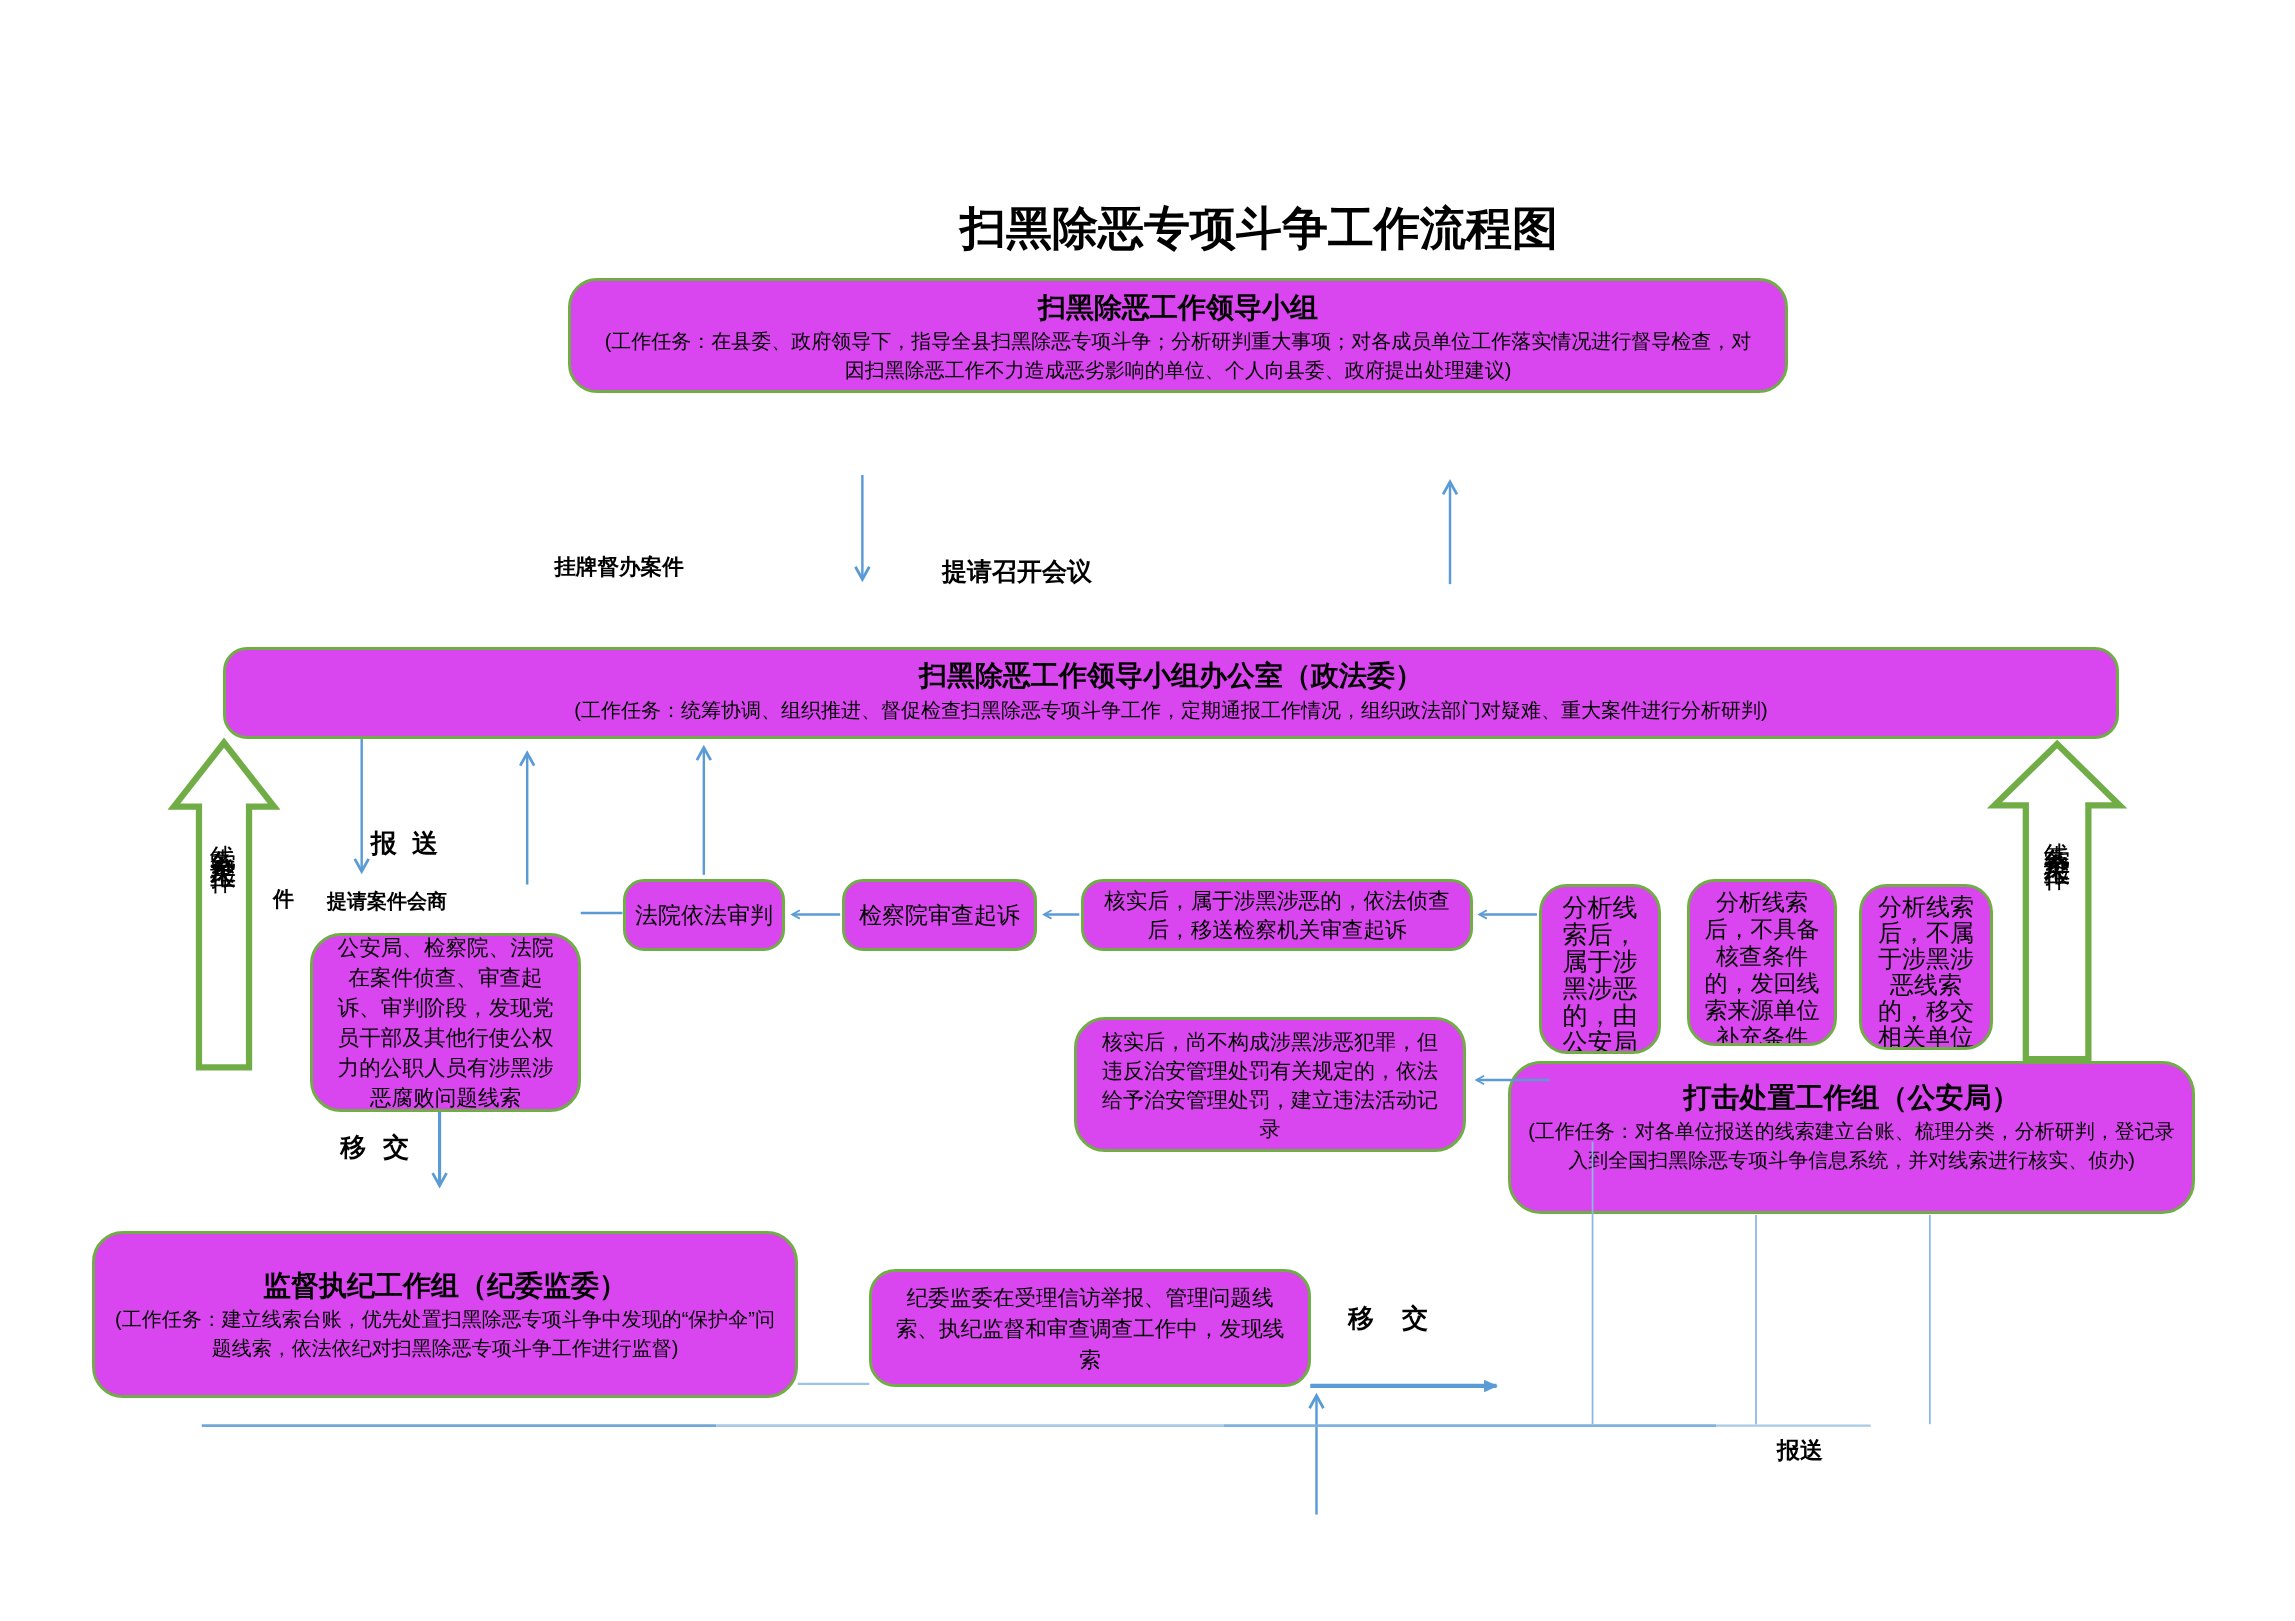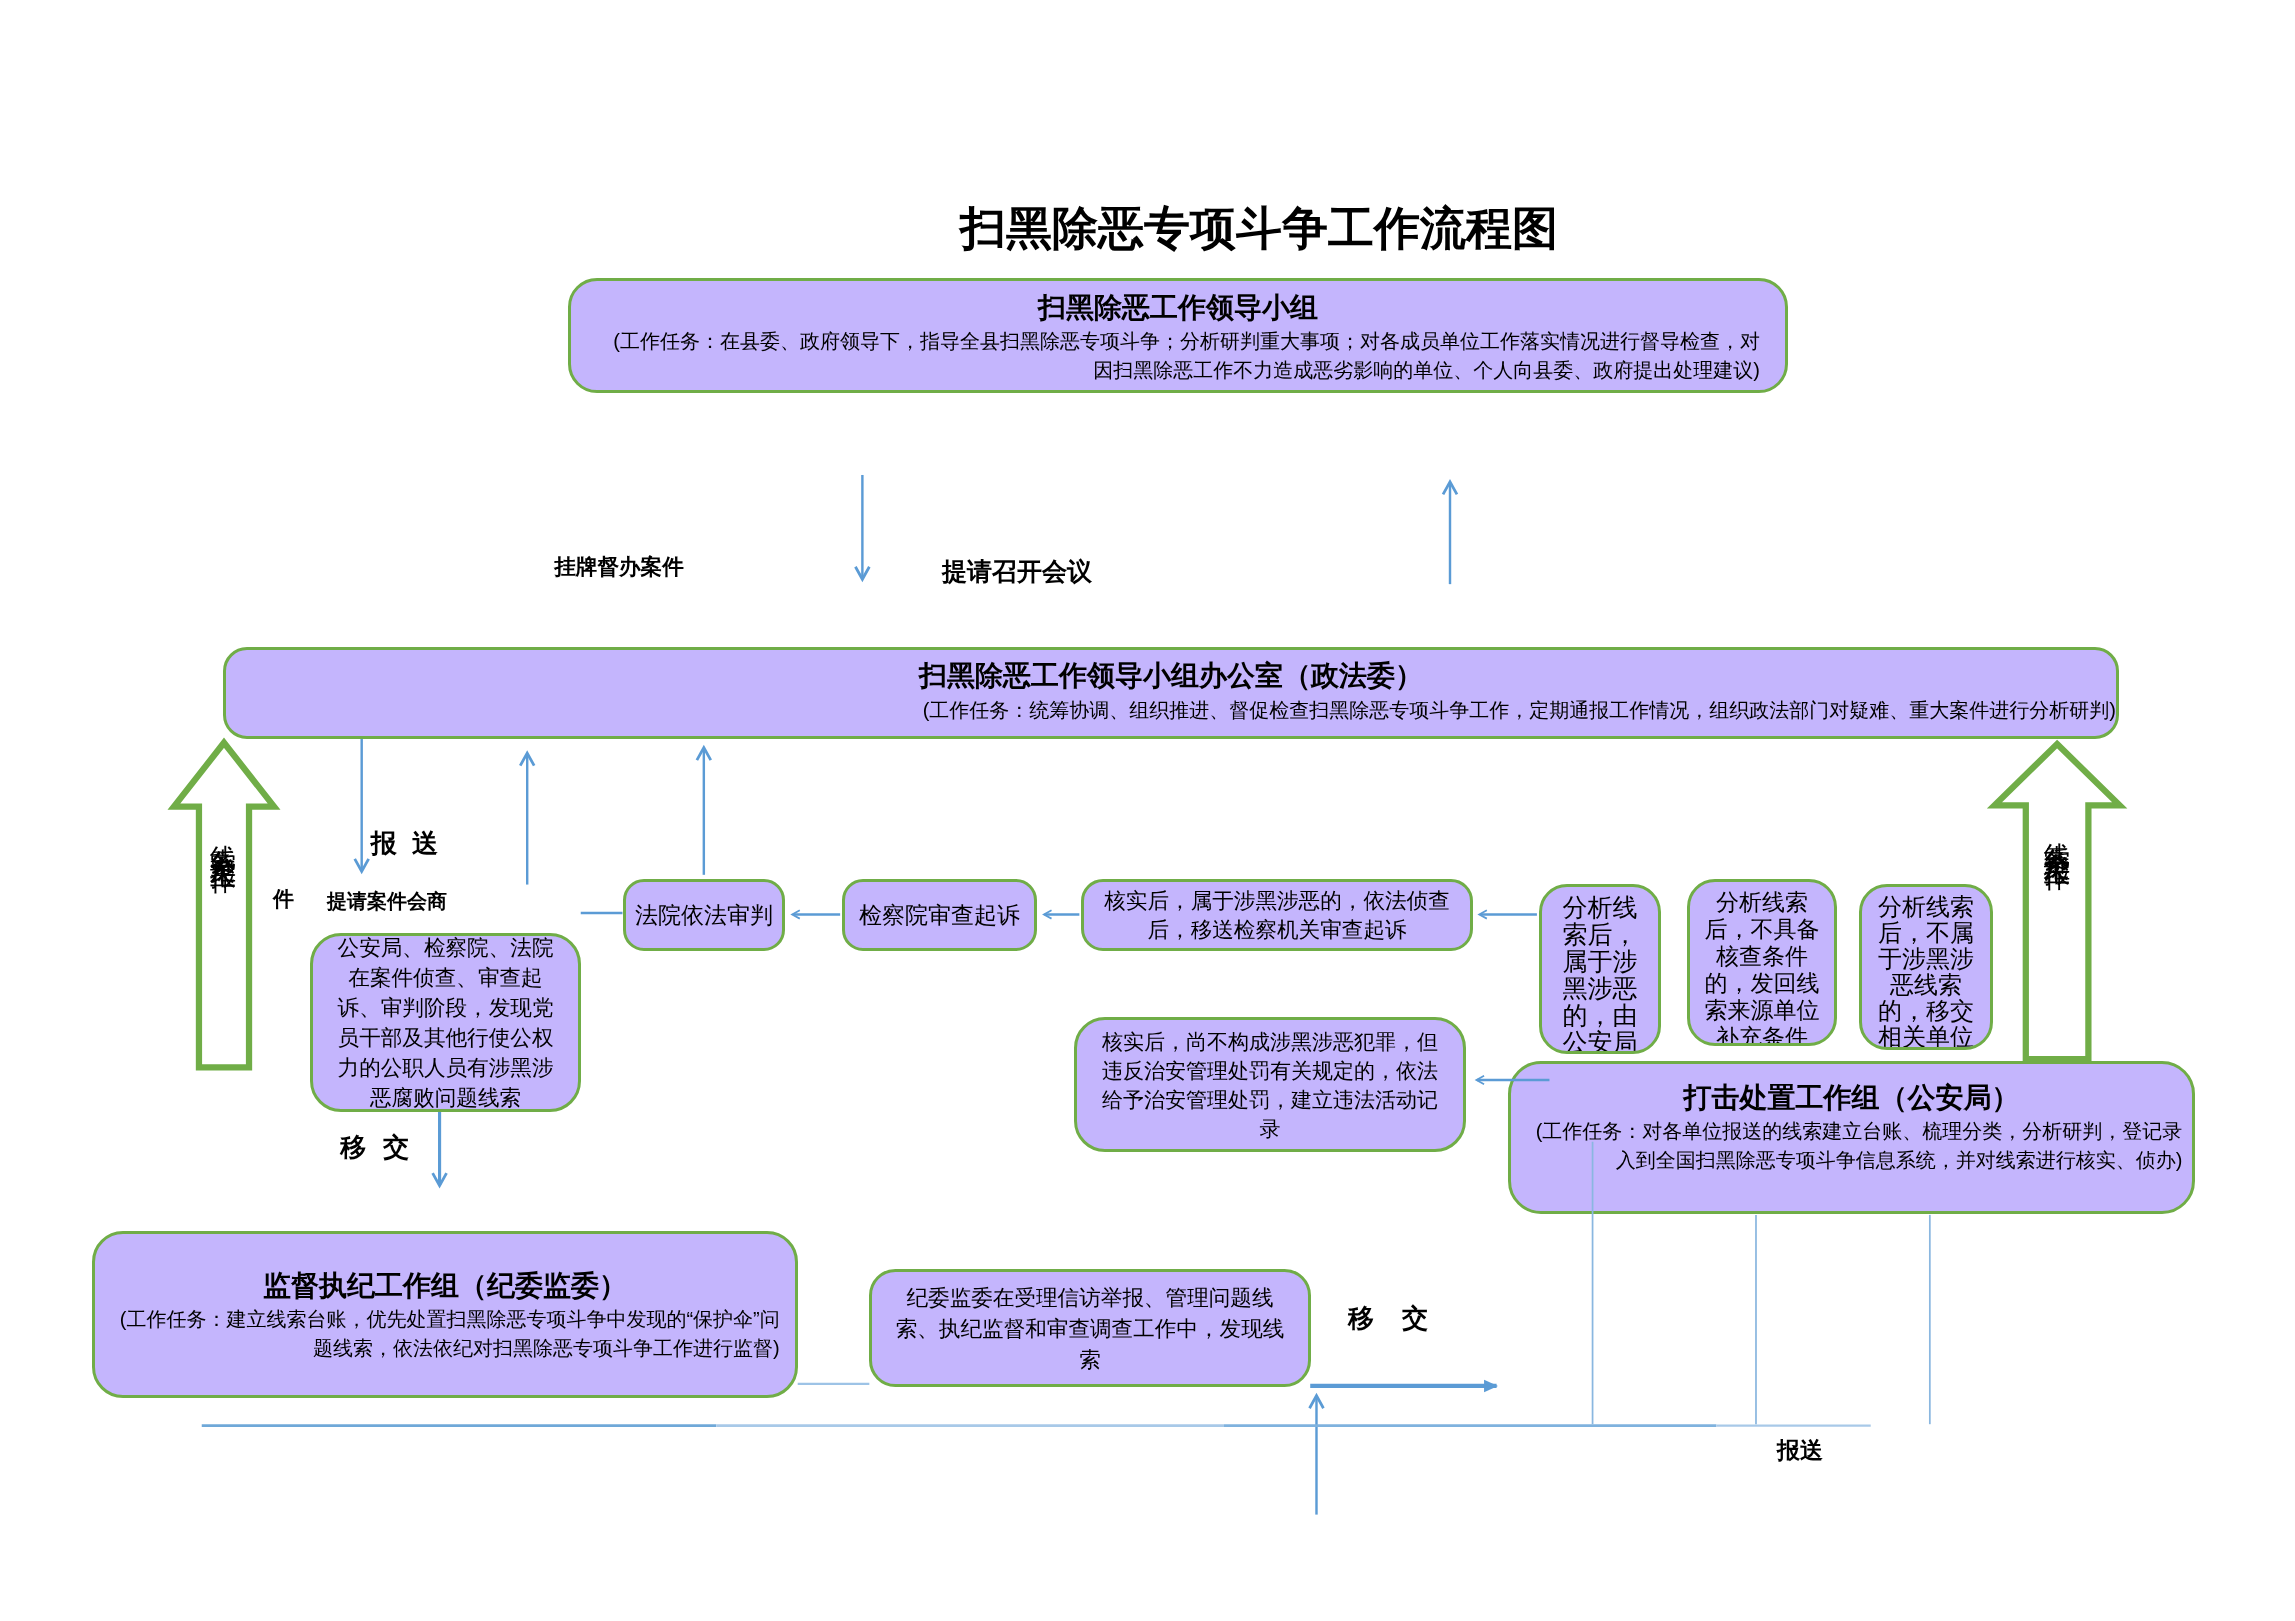--- a/index.html
+++ b/index.html
@@ -3,23 +3,23 @@
 <meta charset="utf-8">
 <style>
   html,body{margin:0;padding:0;background:#ffffff;}
   #canvas{
     position:relative;width:2245px;height:1621px;background:#ffffff;overflow:hidden;
     font-family:"Liberation Sans","DejaVu Sans",sans-serif;color:#000;
   }
   .svglayer{position:absolute;left:0;top:0;width:2295px;height:1621px;pointer-events:none;}
   #layer-under{z-index:1;}
   #layer-over{z-index:4;}
-  .node{position:absolute;background:#c4b5fd;border:3.5px solid #70ad47;box-sizing:border-box;z-index:2;}
+  .node{position:absolute;background:#d946ef;border:3.5px solid #70ad47;box-sizing:border-box;z-index:2;}
   .node .ttl{font-weight:bold;text-align:center;}
-  .node .dsc{text-align:right;}
+  .node .dsc{text-align:center;}
   .ctext{display:flex;align-items:center;justify-content:center;text-align:center;}
   .lbl{position:absolute;font-weight:bold;z-index:3;white-space:nowrap;}
   .vtext{
     position:absolute;writing-mode:vertical-rl;text-orientation:upright;
     letter-spacing:3.5px;z-index:3;white-space:nowrap;
   }
   .cc{transform:translateX(-50%);}
   .breakall{word-break:break-all;overflow:hidden;}
   .pagetitle{position:absolute;font-weight:bold;z-index:3;white-space:nowrap;}
 </style>

